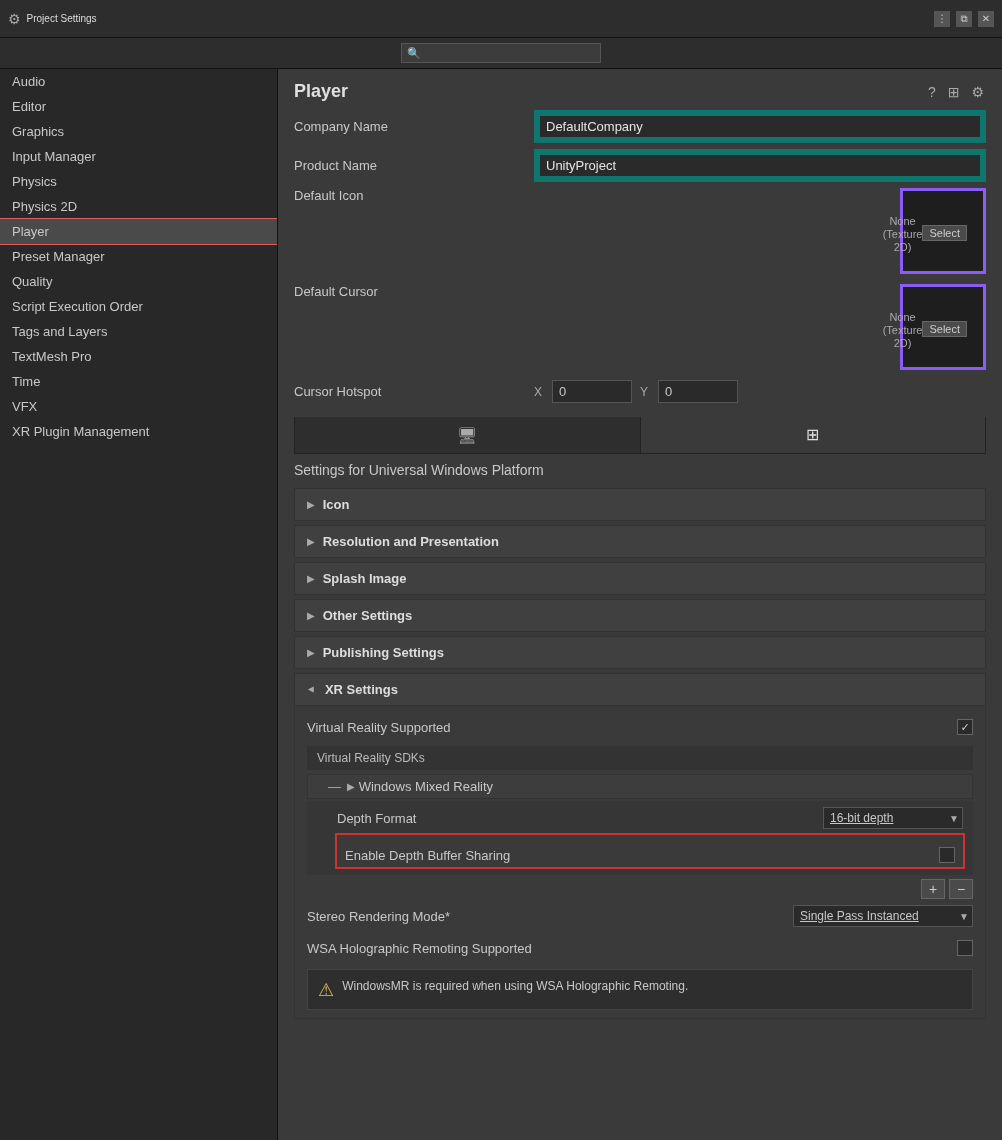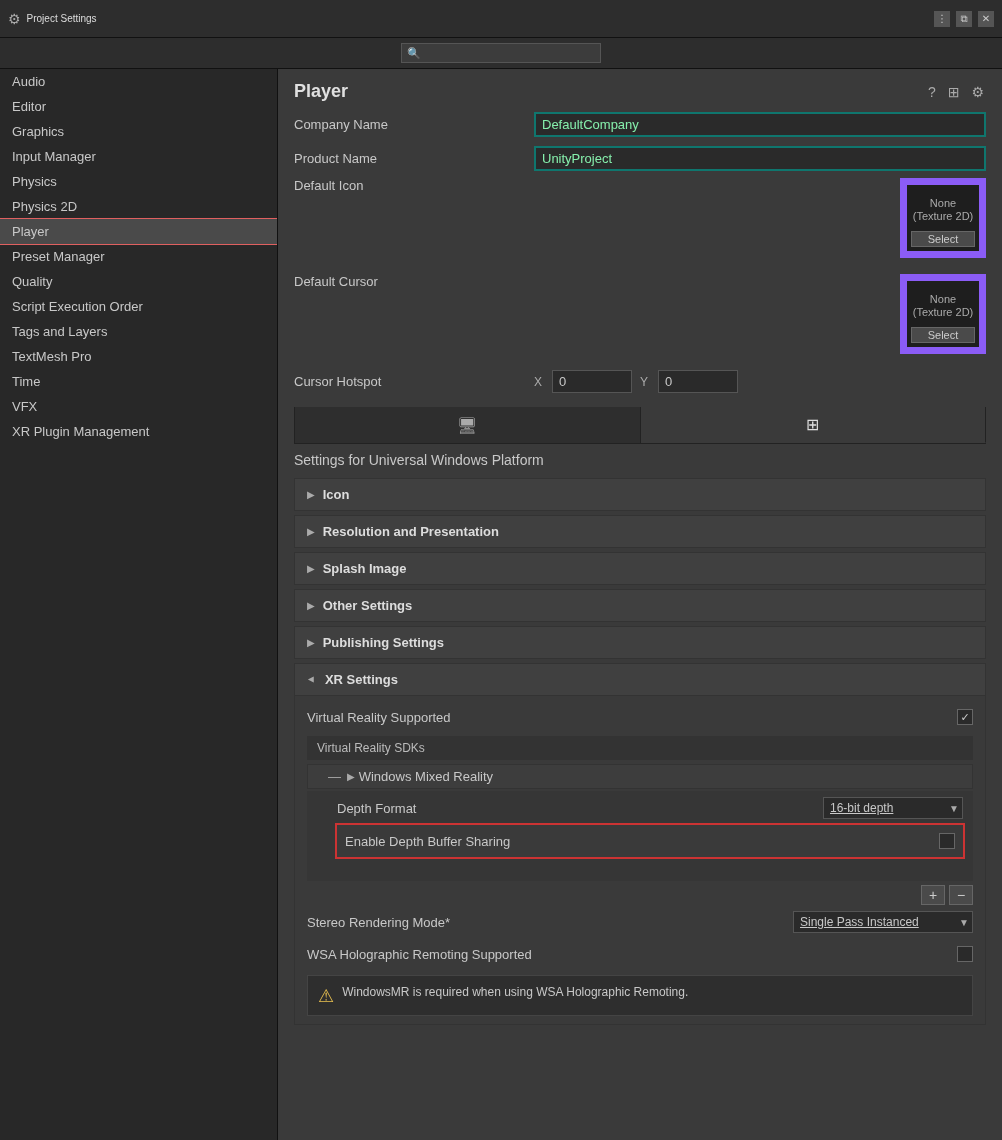--- a/index.html
+++ b/index.html
@@ -154,43 +154,43 @@
     }
     .field-label {
       width: 240px;
       flex-shrink: 0;
       color: #c8c8c8;
       font-size: 13px;
     }
     .field-input {
       flex: 1;
       background: #2a2a2a;
-      border: 2px solid #0f766e;
-      color: #86efac;
+      border: 6px solid #0f766e;
+      color: #e5e5e5;
       font-size: 13px;
       padding: 3px 6px;
       outline: none;
     }
 
     
     .icon-field-row {
       display: flex;
       align-items: flex-start;
       margin-bottom: 6px;
       min-height: 90px;
     }
     .icon-preview-box {
       width: 86px;
       background: #1e1e1e;
-      border: 7px solid #8b5cf6;
-      display: flex;
-      flex-direction: column;
+      border: 3px solid #8b5cf6;
+      display: flex;
+      flex-direction: row;
       align-items: center;
       justify-content: flex-end;
-      padding: 4px;
+      padding: 16px;
       min-height: 80px;
     }
     .icon-none-text {
       font-size: 11px;
       color: #aaa;
       text-align: center;
       line-height: 1.2;
       margin-bottom: auto;
       margin-top: 8px;
     }
@@ -396,22 +396,22 @@
       top: 50%;
       transform: translateY(-50%);
       color: #aaa;
       font-size: 10px;
       pointer-events: none;
     }
 
     
     .enable-depth-row {
       display: flex;
-      align-items: center;
-      margin-bottom: 20px;
+      align-items: flex-end;
+      margin-bottom: 4px;
       min-height: 32px;
       padding: 4px 8px;
       outline: 2px solid #cc3333;
       background: #3a3a3a;
     }
     .enable-depth-label {
       flex: 1;
       color: #c8c8c8;
       font-size: 13px;
     }

